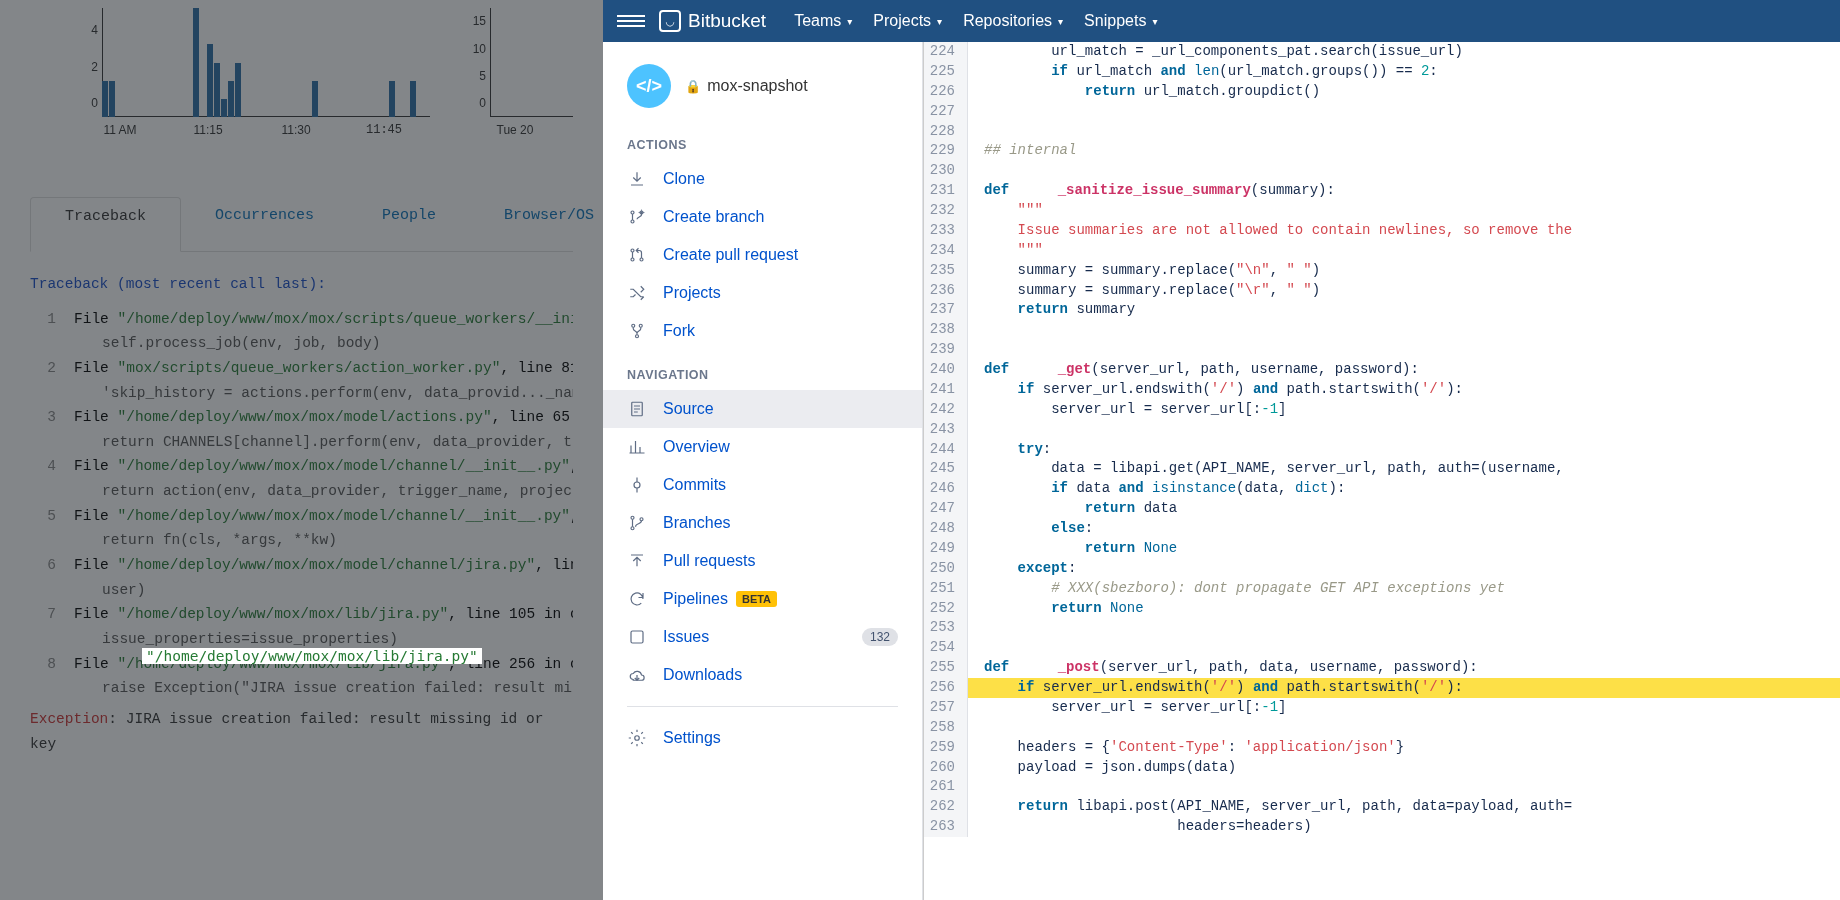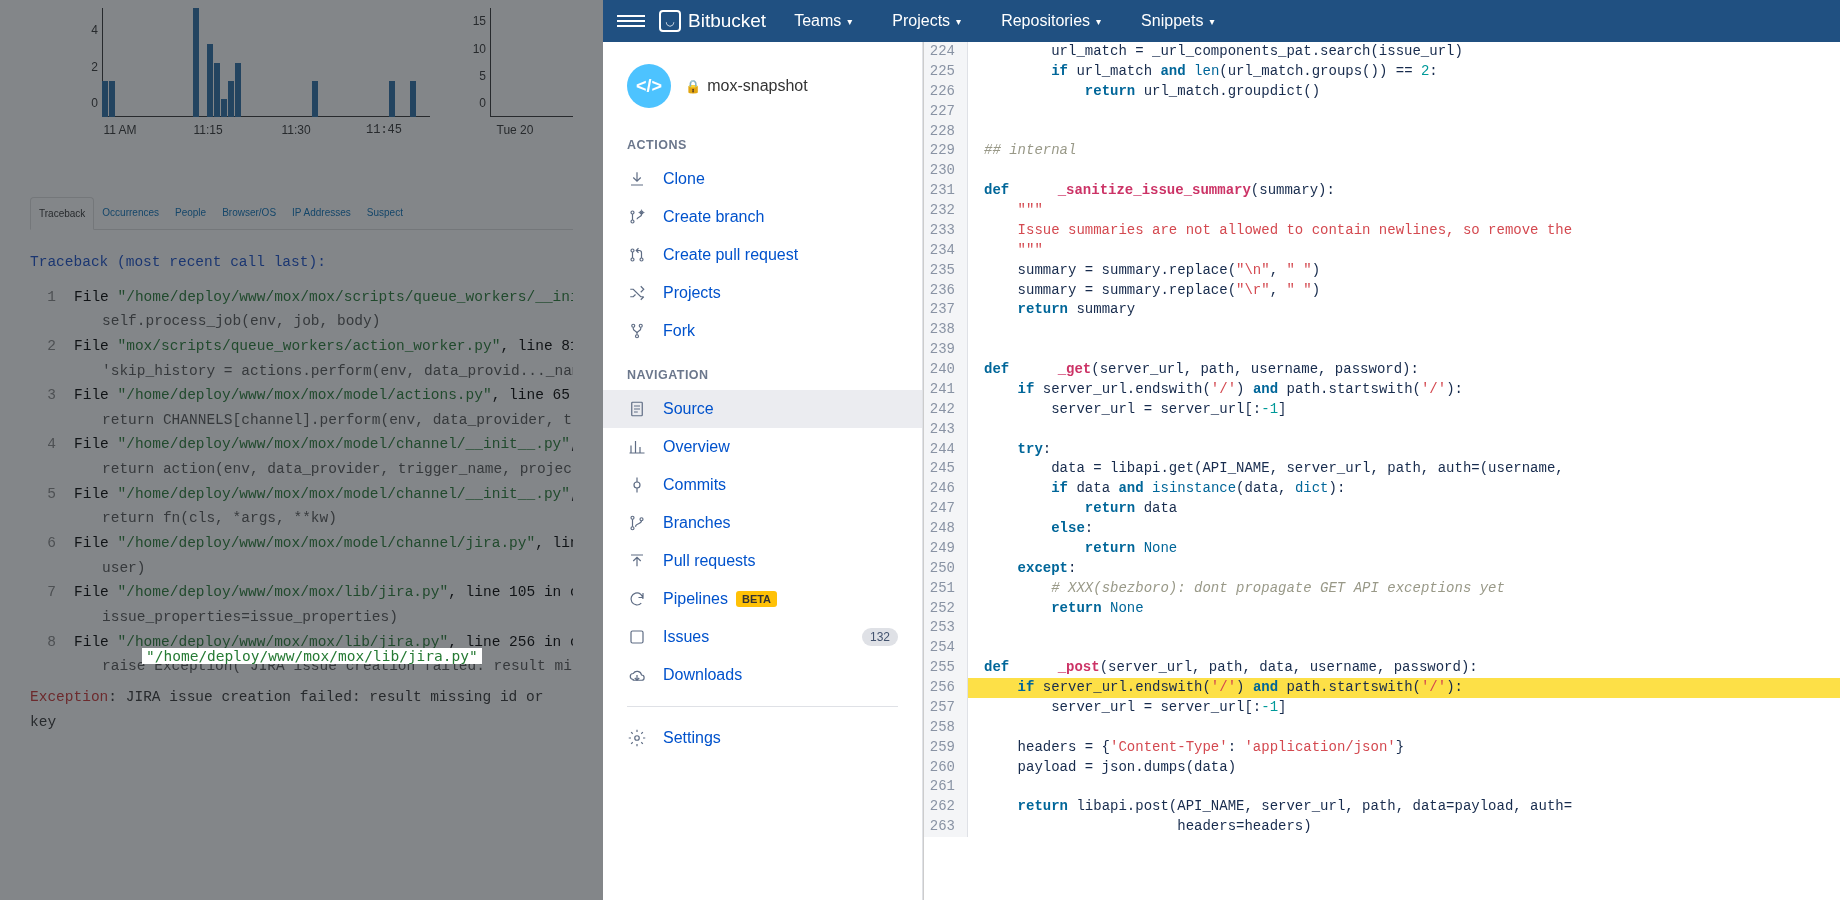--- a/index.html
+++ b/index.html
@@ -16,21 +16,21 @@
 .chart-box.right { flex: 1; height: 145px; margin-left: 30px; }
 .y-tick { position: absolute; right: calc(100% - 68px); font-size: 12px; color: #333; transform: translateY(-50%); }
 .axis-line { position: absolute; background: #333; }
 .axis-x { height: 1px; left: 72px; right: 0; bottom: 28px; }
 .axis-y { width: 1px; left: 72px; top: 8px; bottom: 28px; }
 .bars { position: absolute; left: 72px; right: 0; top: 8px; bottom: 28px; }
 .bar { position: absolute; bottom: 0; width: 6px; background: #2b6ea5; }
 .x-tick { position: absolute; bottom: 8px; font-size: 12px; color: #333; transform: translateX(-50%); white-space: nowrap; }
 
 .tabs { display: flex; border-bottom: 1px solid #ddd; margin: 44px 30px 0 30px; }
-.tab { padding: 10px 8px; color: #0b72b9; font-size: 10px; cursor: pointer; }
+.tab { padding: 10px 34px; color: #0b72b9; font-size: 15px; cursor: pointer; font-family: Liberation Mono, monospace; }
 .tab.active { color: #333; border: 1px solid #ddd; border-bottom: 1px solid #fff; margin-bottom: -1px; border-radius: 4px 4px 0 0; background: #fff; }
 
 .trace { padding: 20px 30px 0 30px; font-size: 14.5px; line-height: 1.7; }
 .trace-head { color: #1a4fc9; margin-bottom: 10px; }
 .trace-row { display: flex; }
 .trace-ln { width: 44px; text-align: right; color: #888; flex-shrink: 0; padding-right: 18px; }
 .trace-body { flex: 1; white-space: pre; overflow: hidden; }
 .trace-body .path { color: #267a34; }
 .trace-body .ctx { color: #555; display: block; padding-left: 28px; }
 .trace-exc { color: #c33; margin-top: 6px; }
@@ -38,21 +38,21 @@
 
 .highlight-cut { position: absolute; background: #fff; z-index: 10; padding: 0 4px; color: #267a34; font-family: "SFMono-Regular", Consolas, Menlo, monospace; font-size: 14.5px; left: 142px; top: 648px; }
 
 
 .bb { position: absolute; left: 603px; top: 0; right: 0; height: 900px; display: flex; flex-direction: column; }
 .bb-header { background: #205081; height: 42px; display: flex; align-items: center; color: #fff; padding: 0 14px; }
 .bb-ham { width: 28px; display: flex; flex-direction: column; gap: 3px; cursor: pointer; margin-right: 14px; }
 .bb-ham span { height: 2px; background: #fff; }
 .bb-logo { display: flex; align-items: center; font-size: 19px; font-weight: 500; margin-right: 28px; }
 .bb-logo-icon { width: 22px; height: 22px; border: 2px solid #fff; border-radius: 4px; margin-right: 7px; display: flex; align-items: center; justify-content: center; font-size: 11px; }
-.bb-nav { display: flex; gap: 40px; }
+.bb-nav { display: flex; gap: 21px; }
 .bb-nav-item { color: #fff; font-size: 16px; cursor: pointer; display: flex; align-items: center; }
 .bb-nav-item .caret { margin-left: 6px; font-size: 10px; }
 
 .bb-body { display: flex; flex: 1; overflow: hidden; }
 .bb-side { width: 320px; border-right: 1px solid #dfe1e6; padding: 22px 0; overflow-y: auto; }
 .bb-repo { display: flex; align-items: center; padding: 0 24px 12px 24px; }
 .bb-repo-icon { width: 44px; height: 44px; border-radius: 50%; background: #4dc3ff; display: flex; align-items: center; justify-content: center; color: #fff; font-size: 18px; font-weight: bold; margin-right: 14px; }
 .bb-repo-name { font-size: 16px; color: #333; display: flex; align-items: center; }
 .bb-lock { color: #888; margin-right: 6px; font-size: 13px; }
 .bb-sec { font-size: 12.5px; font-weight: 600; color: #6b778c; letter-spacing: 0.5px; padding: 18px 24px 8px 24px; }

